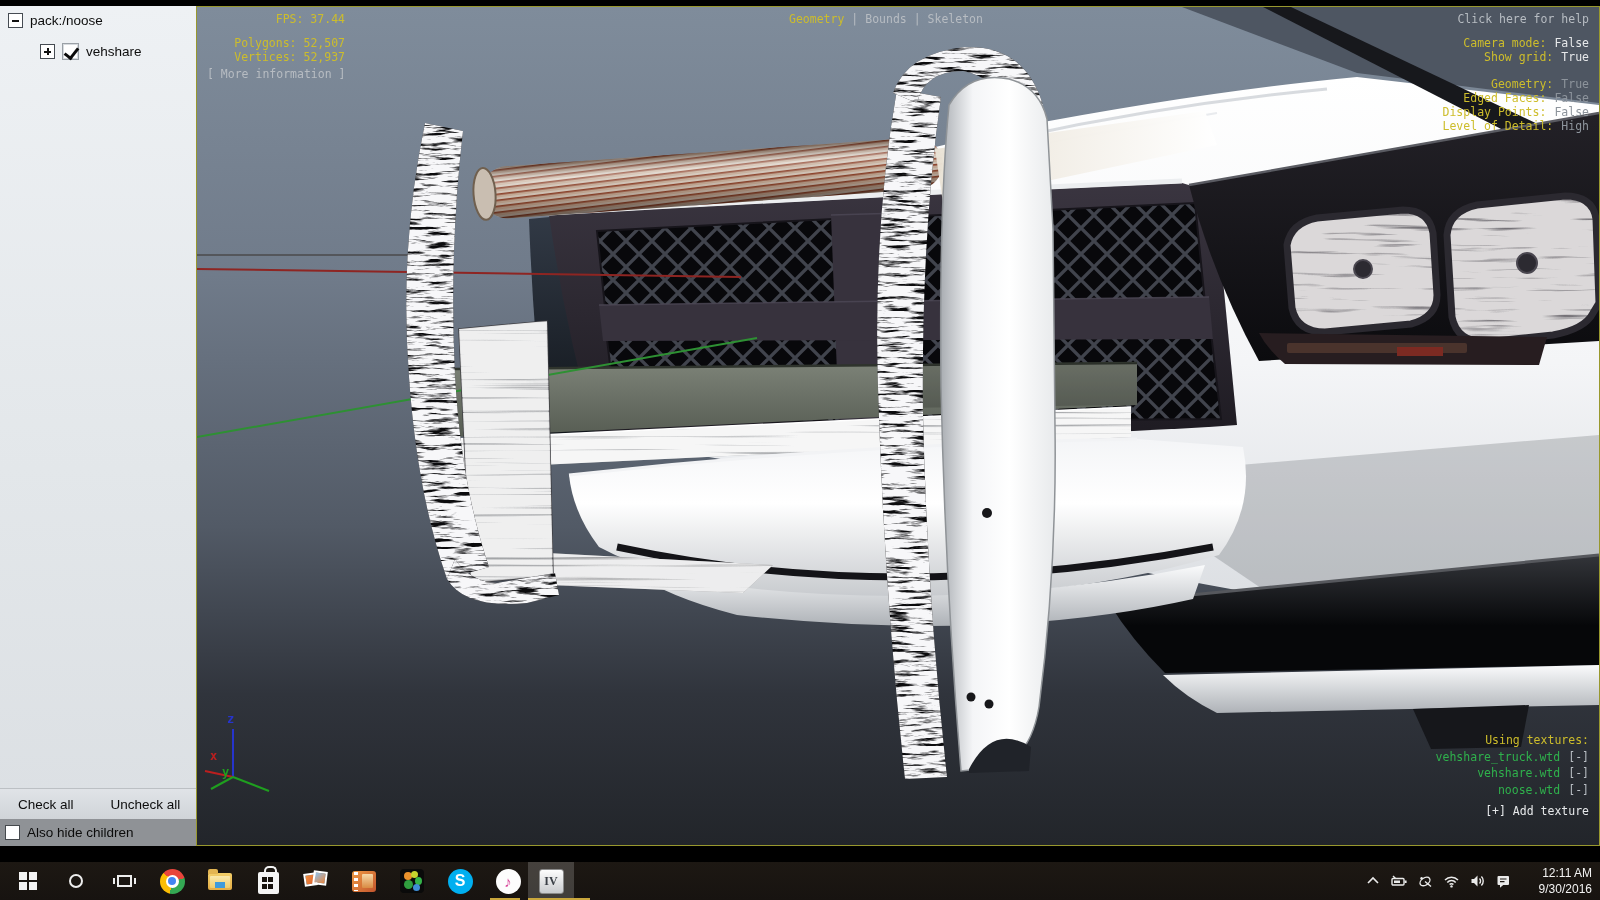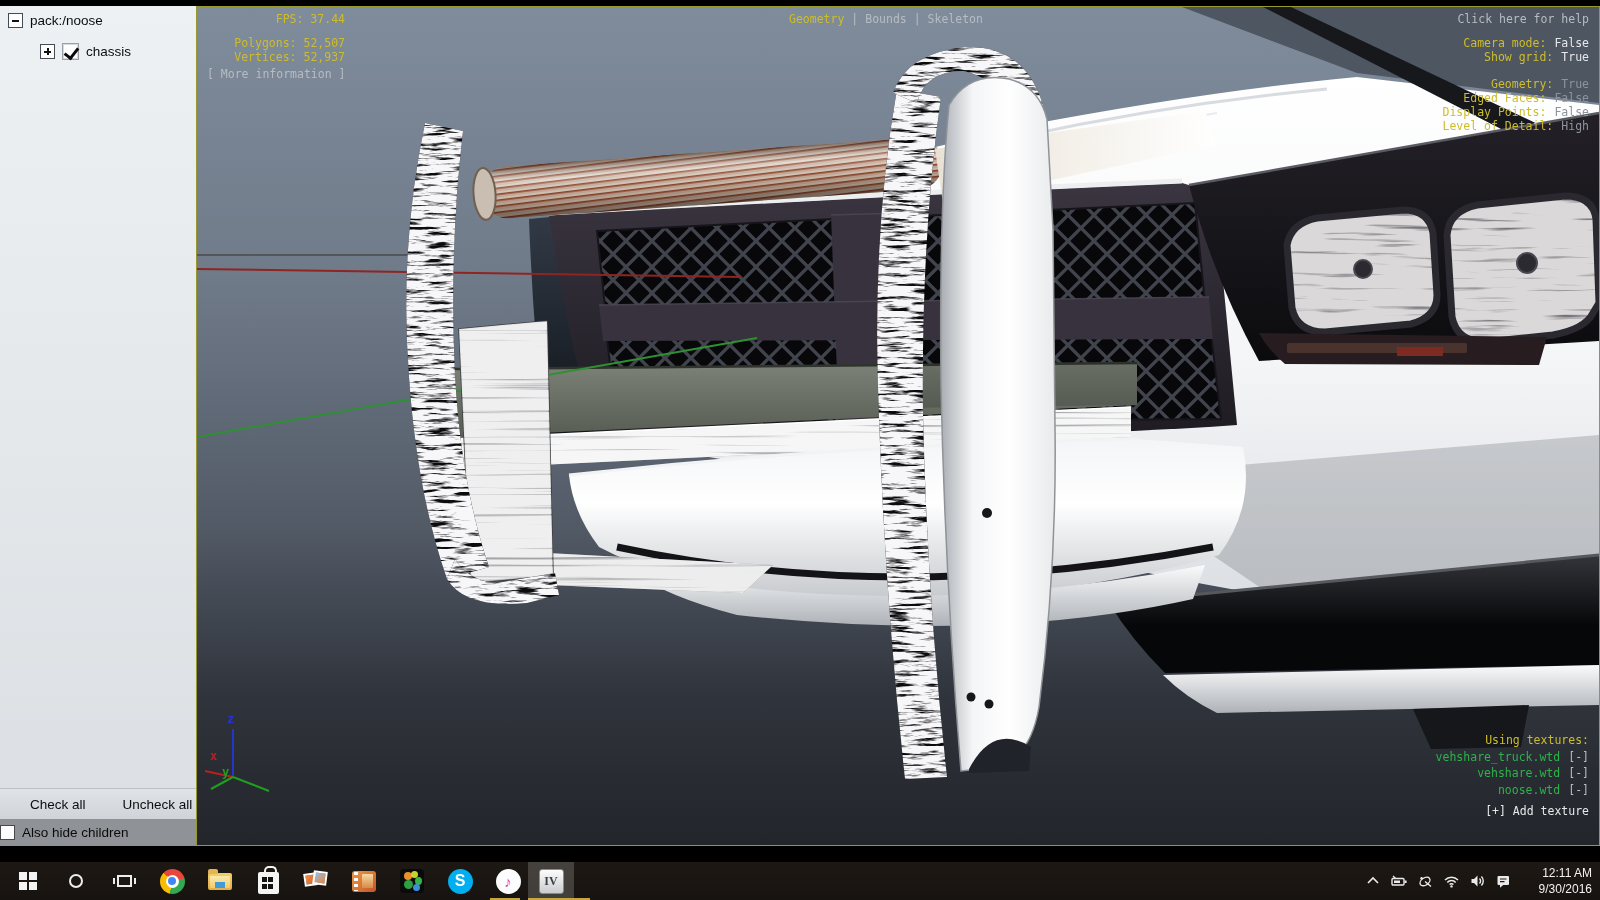--- a/index.html
+++ b/index.html
@@ -36,25 +36,25 @@
   .trow.child { left:40px; top:37px; }
   .tbox { width:15px; height:15px; background:#fff; border:1px solid #454b52; position:relative; flex:none; }
   .tbox::before { content:""; position:absolute; left:3px; right:3px; top:6px; height:2px; background:#111; }
   .tbox.plus::after { content:""; position:absolute; top:3px; bottom:3px; left:6px; width:2px; background:#111; }
   .tlabel { font-size:13.5px; color:#0d0d0d; }
   .cb { width:17px; height:17px; background:#fff; border:1px solid #9aa0a6; box-shadow:inset 0 0 0 1px #d7dbdf; position:relative; flex:none; }
   .cb.checked::before { content:""; position:absolute; left:4px; top:1px; width:6px; height:11px;
                         border-right:3px solid #0a0a0a; border-bottom:3px solid #0a0a0a; transform:rotate(38deg); }
   .btnrow { position:absolute; left:0; right:0; bottom:27px; height:31px;
             background:linear-gradient(#e0e3e7,#d0d4d8); border-top:1px solid #bcc0c4;
-            display:flex; align-items:center;padding-left:12px; }
+            display:flex; align-items:center; }
   .flatbtn { font-size:13.5px; color:#0d0d0d; margin-left:18px; cursor:default; }
   .flatbtn + .flatbtn { margin-left:37px; }
   .alsorow { position:absolute; left:0; right:0; bottom:0; height:27px; background:#8f9296;
-             display:flex; align-items:center; gap:7px; }
+             display:flex; align-items:center; gap:7px; padding-left:5px; }
   .cb.small { width:15px; height:15px; border-color:#45494d; box-shadow:none; }
   .alsolabel { font-size:13.5px; color:#0b0b0b; }
 
   
   .viewport { position:absolute; left:196px; top:0; width:1404px; height:840px;
               border:1px solid #98982e;
               background:linear-gradient(180deg,#7f8c9b 0%, #707b8a 32%, #525a66 62%, #30343c 82%, #22252a 100%);
               overflow:hidden; }
   .viewport svg.scene { position:absolute; left:0; top:0; }
 
@@ -131,21 +131,21 @@
   <div class="main">
 
     <div class="sidebar">
       <div class="trow root">
         <span class="tbox"></span>
         <span class="tlabel">pack:/noose</span>
       </div>
       <div class="trow child">
         <span class="tbox plus"></span>
         <span class="cb checked"></span>
-        <span class="tlabel">chassis</span>
+        <span class="tlabel">vehshare</span>
       </div>
       <div class="btnrow">
         <span class="flatbtn">Check all</span>
         <span class="flatbtn">Uncheck all</span>
       </div>
       <div class="alsorow">
         <span class="cb small"></span>
         <span class="alsolabel">Also hide children</span>
       </div>
     </div>

